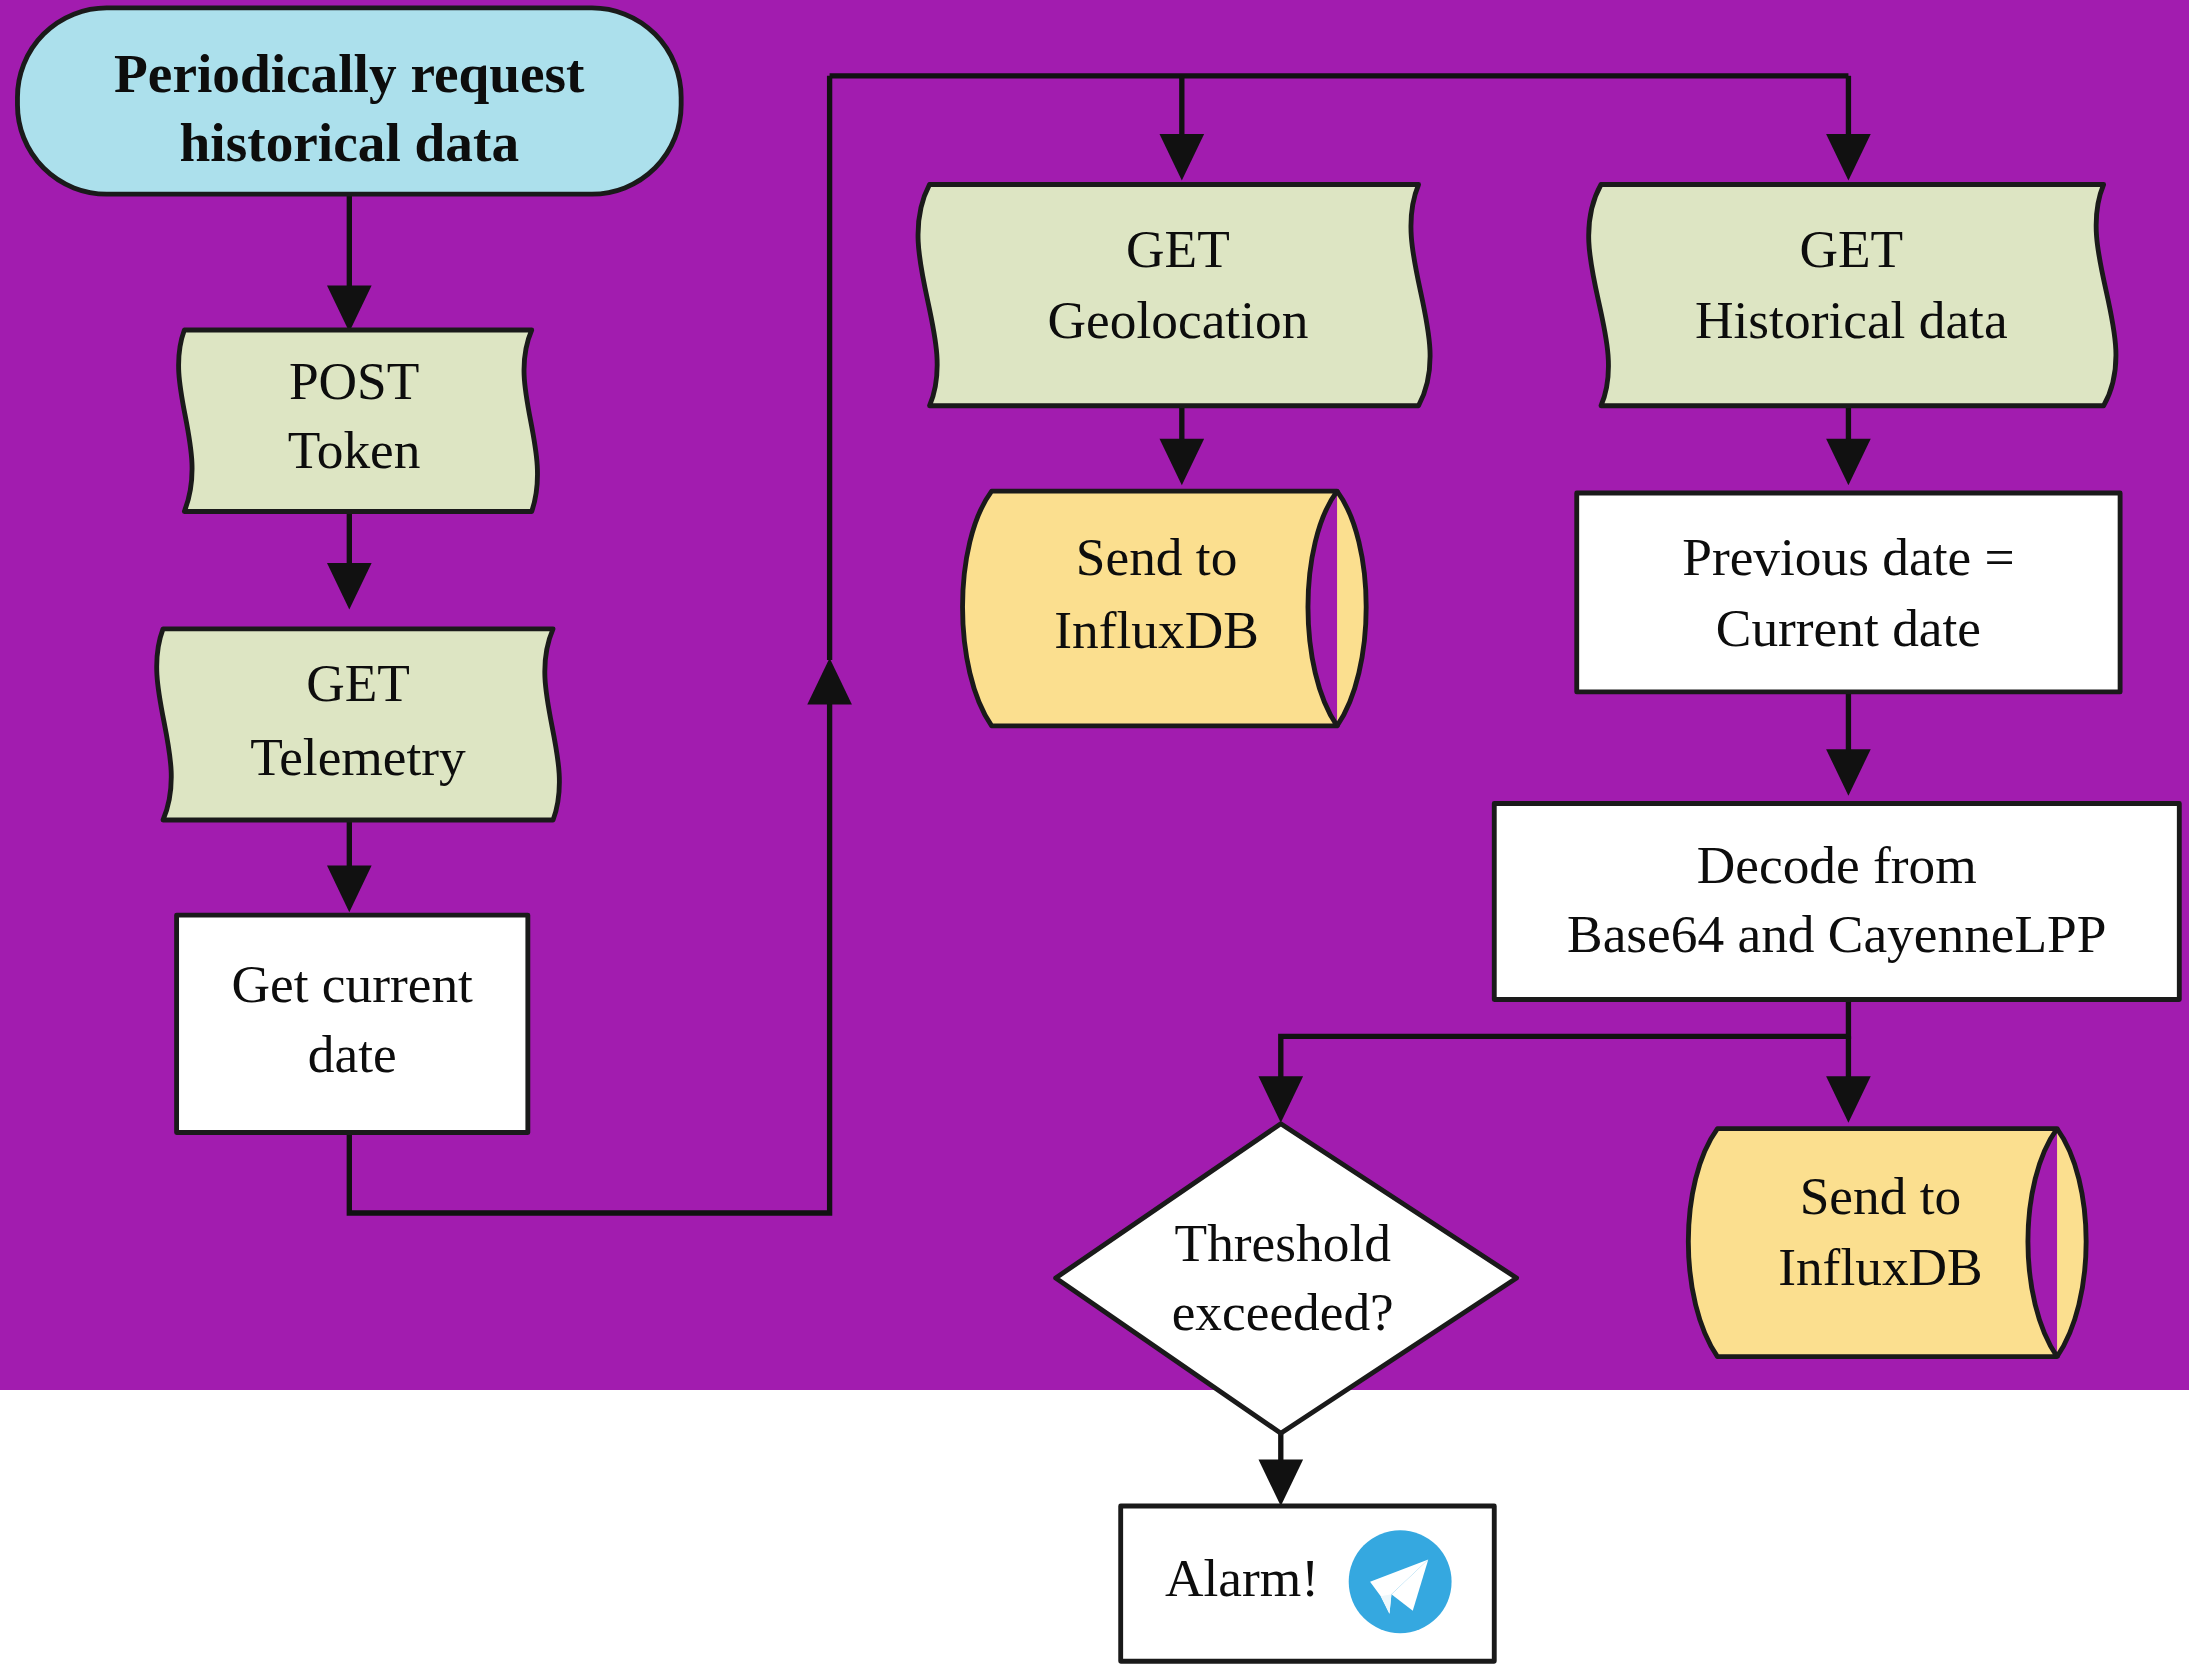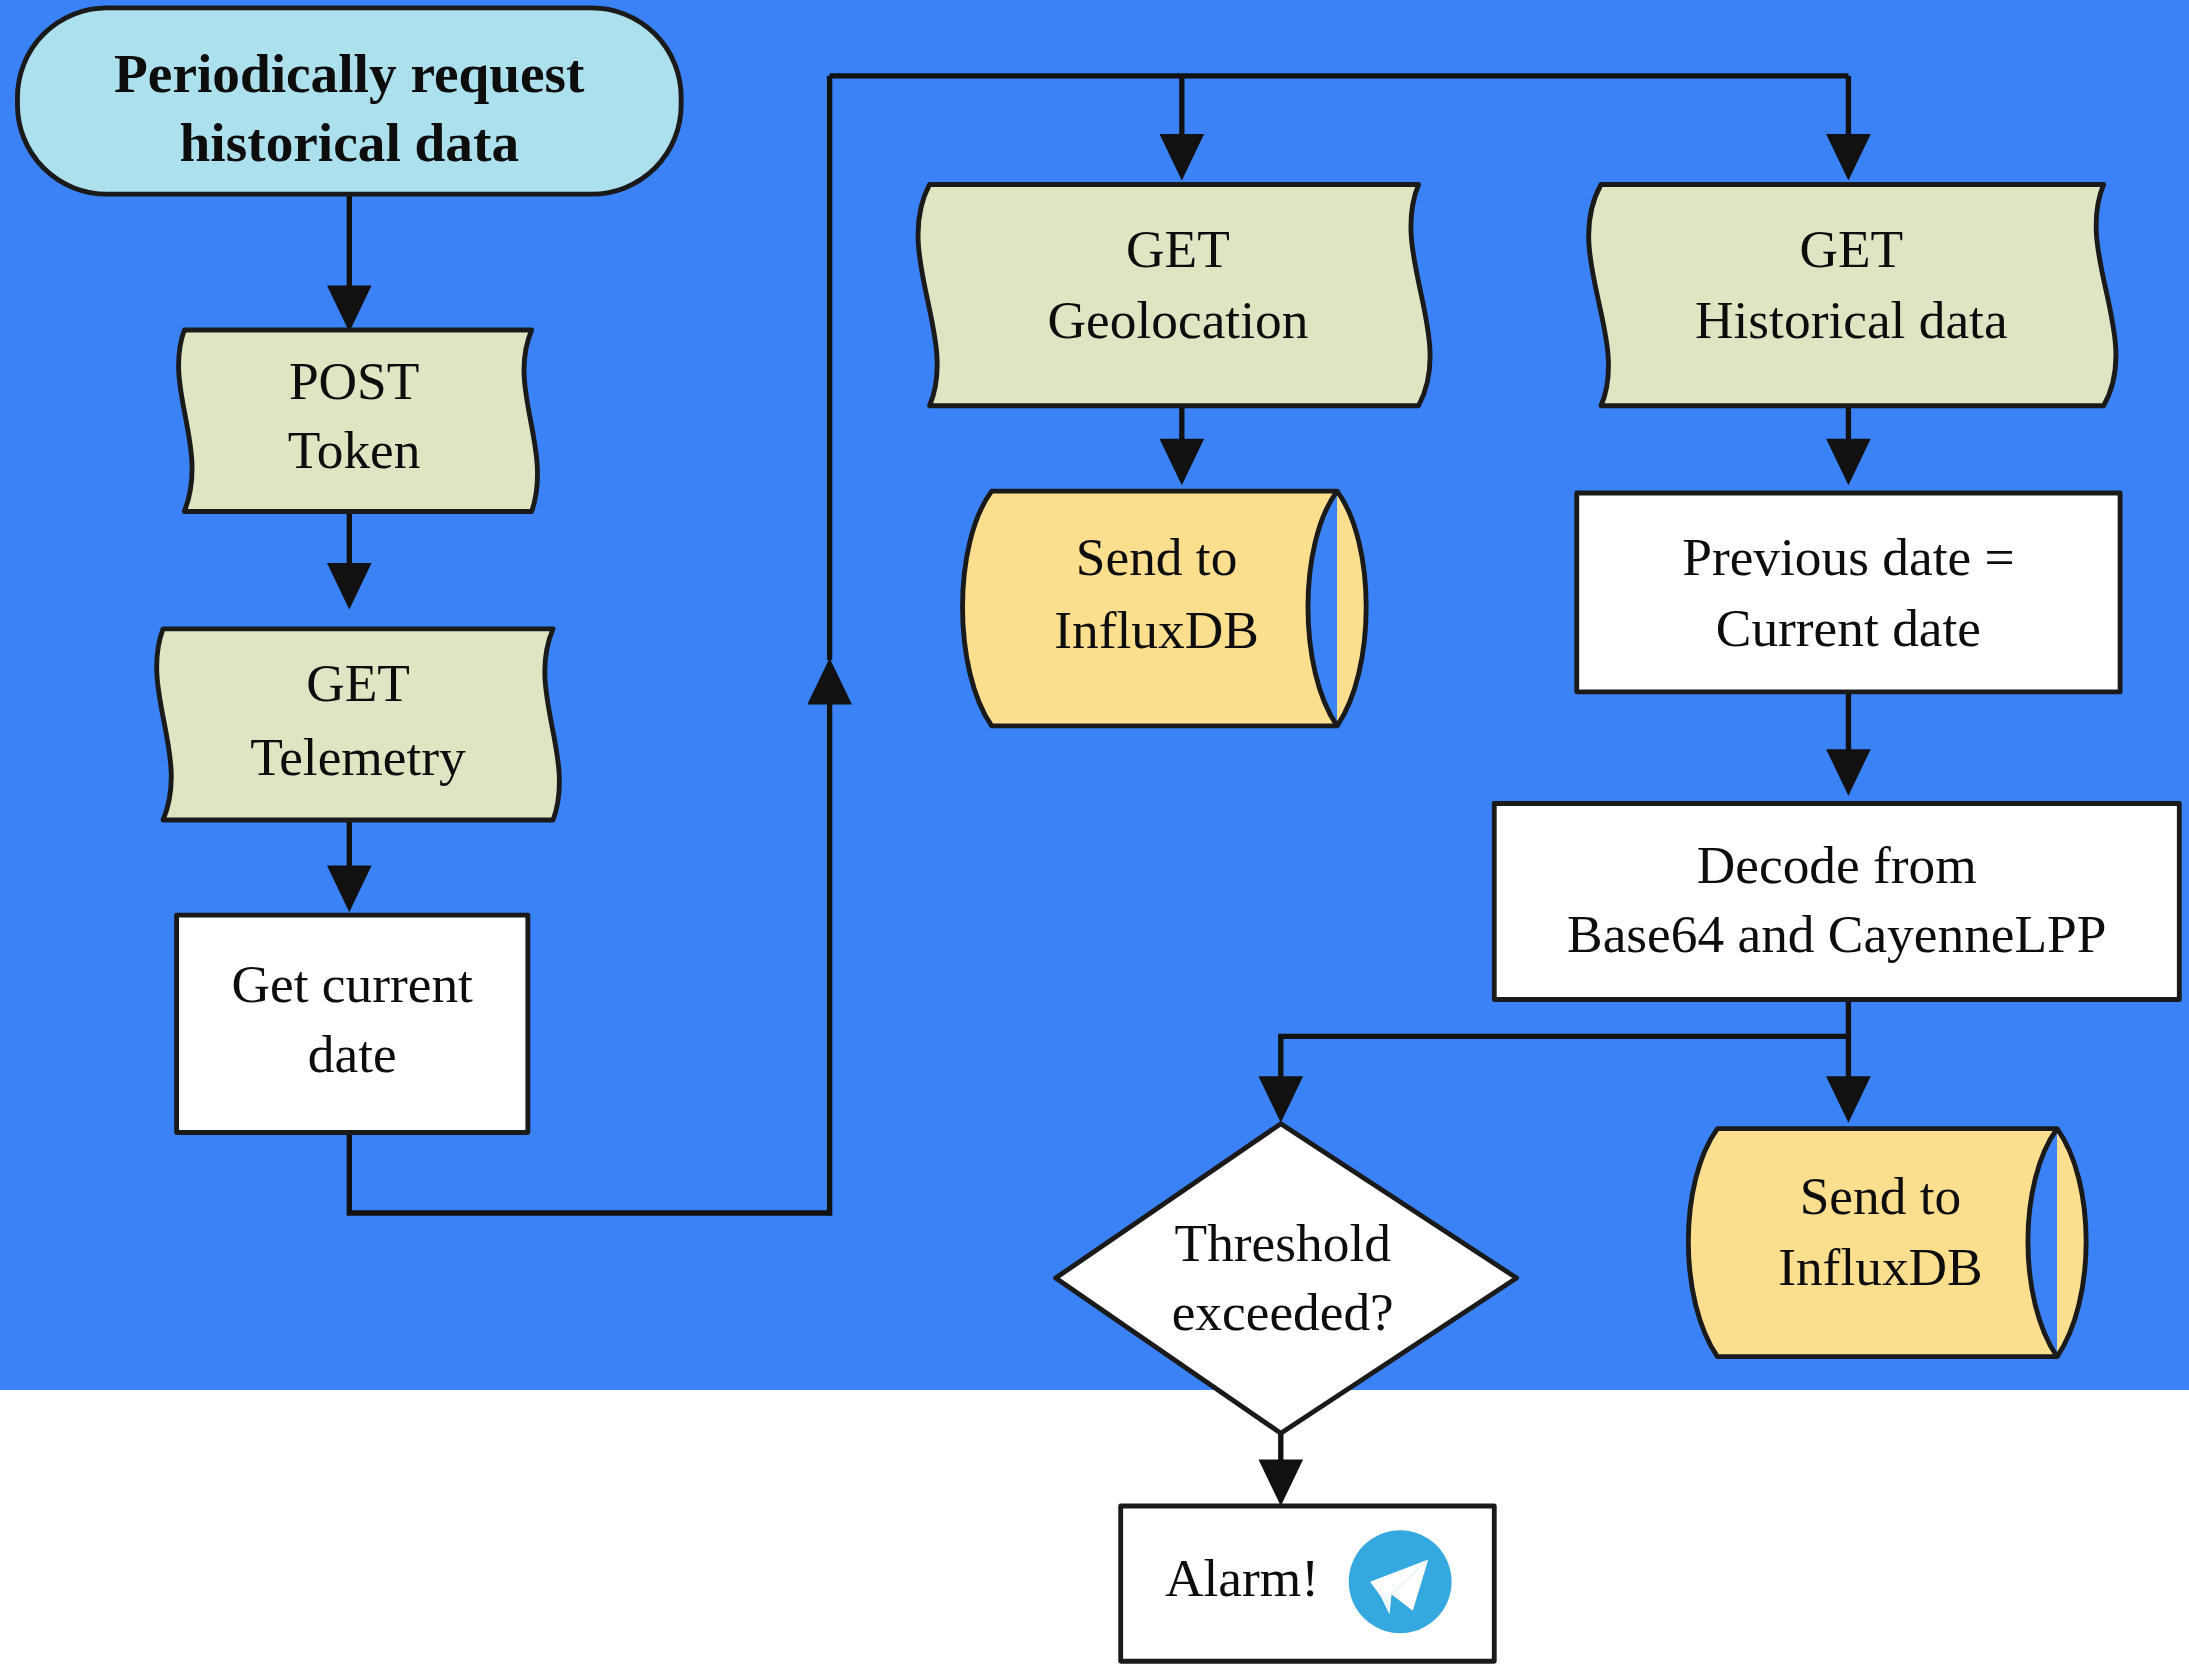--- a/index.html
+++ b/index.html
@@ -11,21 +11,21 @@
   body {
     width: 2189px;
     height: 1674px;
     font-family: "Liberation Serif", "DejaVu Serif", serif;
     overflow: hidden;
   }
   #diagram-root {
     position: relative;
     width: 2189px;
     height: 1390px;
-    background: #3b82f6;
+    background: #a21caf;
   }
   svg#flow-svg {
     position: absolute;
     left: 0;
     top: 0;
     width: 2189px;
     height: 1674px;
   }
   .node-shape {
     stroke: #1a1a1a;

